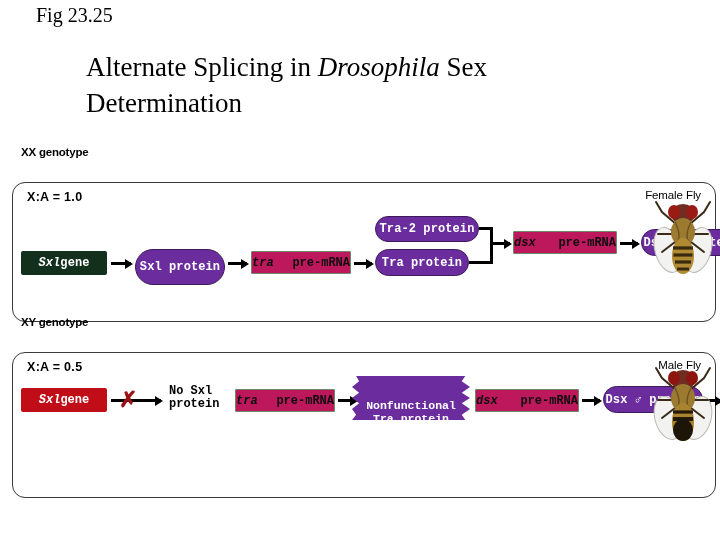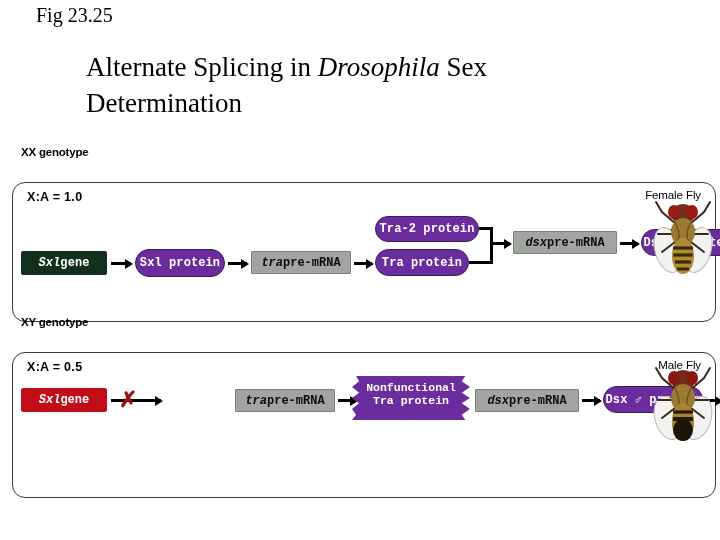--- a/index.html
+++ b/index.html
@@ -119,24 +119,25 @@
     border-radius: 2px;
   }
   .pill {
     background: #6b2d9e;
     border: 1.5px solid #3d1a5c;
     color: #ffffff;
     border-radius: 999px;
     letter-spacing: 0.1px;
   }
   .mrna-box {
-    background: #a3a3a3;
+    background: #be185d;
     border: 1px solid #6d8a68;
     color: #0d0d0d;
     border-radius: 1px;
+    justify-content: space-between;
   }
   .plain-text {
     color: #000;
     font-size: 12px;
     font-weight: bold;
     line-height: 1.12;
     white-space: normal;
   }
   .torn {
     background: #6b2d9e;
@@ -202,21 +203,21 @@
     <div class="ratio">X:A = 1.0</div>
     <div class="fly-label">Female Fly</div>
 
     <div class="node gene-box" style="left:8px; top:68px; width:86px; height:24px;">
       <span class="it">Sxl</span>
         <span> gene</span>
     </div>
 
     <div class="arrow" style="left:98px; top:79px; width:20px;"></div>
 
-    <div class="node pill" style="left:122px; top:66px; width:90px; height:28px;">Sxl protein</div>
+    <div class="node pill" style="left:122px; top:66px; width:90px; height:36px;">Sxl protein</div>
 
     <div class="arrow" style="left:215px; top:79px; width:19px;"></div>
 
     <div class="node mrna-box" style="left:238px; top:68px; width:100px; height:23px;">
       <span class="it">tra</span>
         <span> pre-mRNA</span>
     </div>
 
     <div class="arrow" style="left:341px; top:79px; width:18px;"></div>
 
@@ -279,29 +280,33 @@
     <div class="fly-label">Male Fly</div>
 
     <div class="node gene-box-red" style="left:8px; top:35px; width:86px; height:24px;">
       <span class="it">Sxl</span>
         <span> gene</span>
     </div>
 
     <div class="arrow" style="left:98px; top:46px; width:50px;"></div>
     <div class="xmark" style="left:106px; top:36px;">✗</div>
 
+    <div class="node plain-text" style="left:156px; top:32px; width:62px; height:32px; display:block; text-align:left;">
+      <div>No Sxl</div>
+      <div>protein</div>
+    </div>
 
     <div class="node mrna-box" style="left:222px; top:36px; width:100px; height:23px;">
       <span class="it">tra</span>
         <span> pre-mRNA</span>
     </div>
 
     <div class="arrow" style="left:325px; top:46px; width:18px;"></div>
 
-    <div class="node torn" style="left:339px; top:23px; width:118px; height:44px; display:block; padding:5px 10px 0;">
+    <div class="node torn" style="left:339px; top:23px; width:118px; height:44px; display:block; padding:23px 10px 0;">
       <div>Nonfunctional</div>
       <div>Tra protein</div>
     </div>
 
     <div class="node mrna-box" style="left:462px; top:36px; width:104px; height:23px;">
       <span class="it">dsx</span>
         <span> pre-mRNA</span>
     </div>
 
     <div class="arrow" style="left:569px; top:46px; width:18px;"></div>

